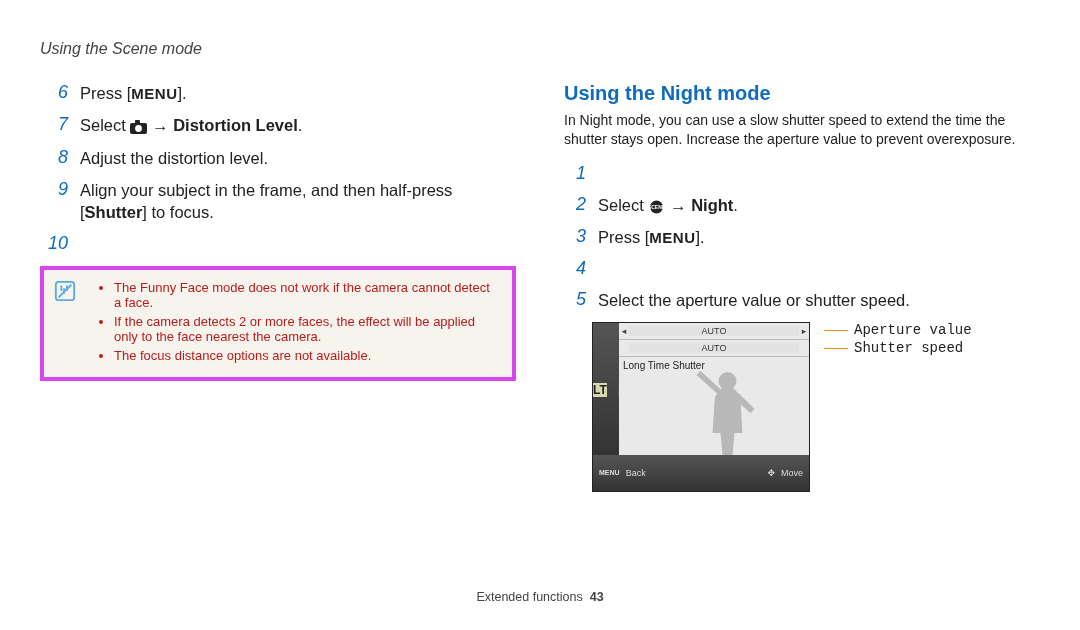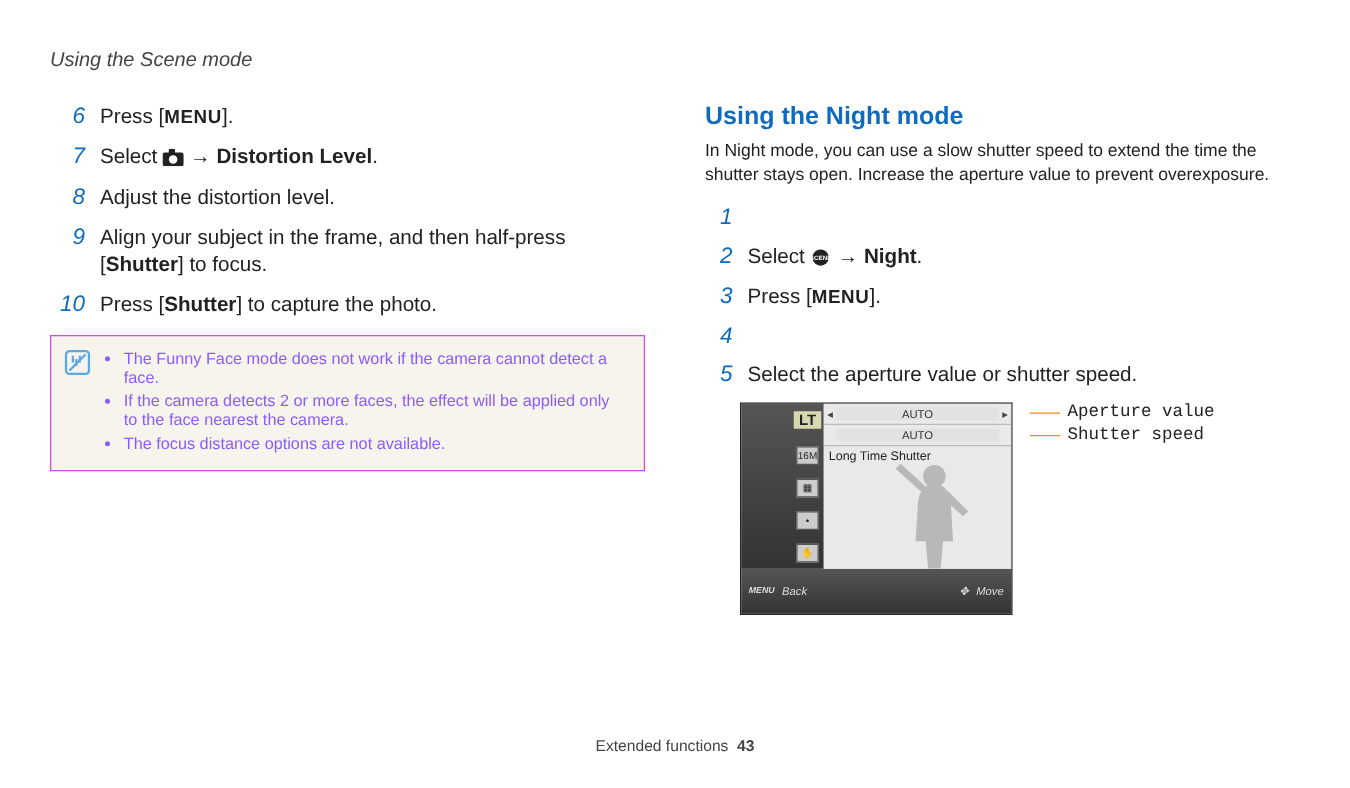--- a/index.html
+++ b/index.html
@@ -52,26 +52,26 @@
   }
   .step-text b { font-weight: 700; }
   .label-menu, .label-mode {
     font-family: Arial, sans-serif;
     font-weight: 700;
     letter-spacing: 0.5px;
     font-size: 15px;
   }
   .note-box {
     display: flex;
-    gap: 10px;
+    gap: 22px;
     background: #f7f4ee;
-    border: 1px solid #d946ef;
+    border: 4px solid #d946ef;
     padding: 10px 14px 10px 10px;
     font-size: 13px;
-    color: #8b5cf6;
+    color: #b91c1c;
     margin-top: 12px;
   }
   .note-icon {
     width: 22px;
     height: 22px;
     flex: 0 0 22px;
   }
   .note-list {
     list-style: disc;
     padding-left: 16px;
@@ -106,25 +106,24 @@
     background: #efefef;
   }
   .screen-top {
     height: 132px;
     display: flex;
   }
   .screen-side {
     width: 26px;
     background: linear-gradient(#555,#333);
     display: flex;
-    flex-direction: column;
+    flex-direction: row;
     align-items: center;
     gap: 11px;
     padding-top: 4px;
-    padding-left: 40px;
   }
   .side-ic {
     width: 16px; height: 13px;
     background: #ccc;
     border: 1px solid #555;
     font-size: 8px;
     display:flex;align-items:center;justify-content:center;
     color:#222;
   }
   .lt-badge {
@@ -162,21 +161,20 @@
   }
   .screen-bot {
     height: 36px;
     background: linear-gradient(#555,#333);
     color: #ddd;
     font-size: 9px;
     display: flex;
     align-items: center;
     gap: 6px;
     padding: 0 6px;
-    font-style: italic;
   }
   .screen-bot .spacer { flex: 1; }
 
   .callouts {
     font-size: 14px;
     line-height: 1.4;
     font-family: Liberation Mono, monospace;
   }
   .callouts .cl {
     display: flex;
@@ -231,21 +229,20 @@
           <div class="step">
             <div class="step-num wide">8</div>
             <div class="step-text">Adjust the distortion level.</div>
           </div>
           <div class="step">
             <div class="step-num wide">9</div>
             <div class="step-text">Align your subject in the frame, and then half-press [<b>Shutter</b>] to focus.</div>
           </div>
           <div class="step">
             <div class="step-num wide">10</div>
-            <div class="step-text">Press [<b>Shutter</b>] to capture the photo.</div>
           </div>
         </div>
 
       <div class="note-box">
         <span class="note-icon">
           <svg viewBox="0 0 24 24" width="22" height="22">
             <rect x="2" y="2" width="20" height="20" rx="3" fill="none" stroke="#5aa9e0" stroke-width="2"></rect>
             <path d="M5 19 L19 5" stroke="#5aa9e0" stroke-width="2"></path>
             <path d="M8 6 L8 12 M11 9 L11 15 M14 6 L14 12" stroke="#5aa9e0" stroke-width="2"></path>
           </svg>

